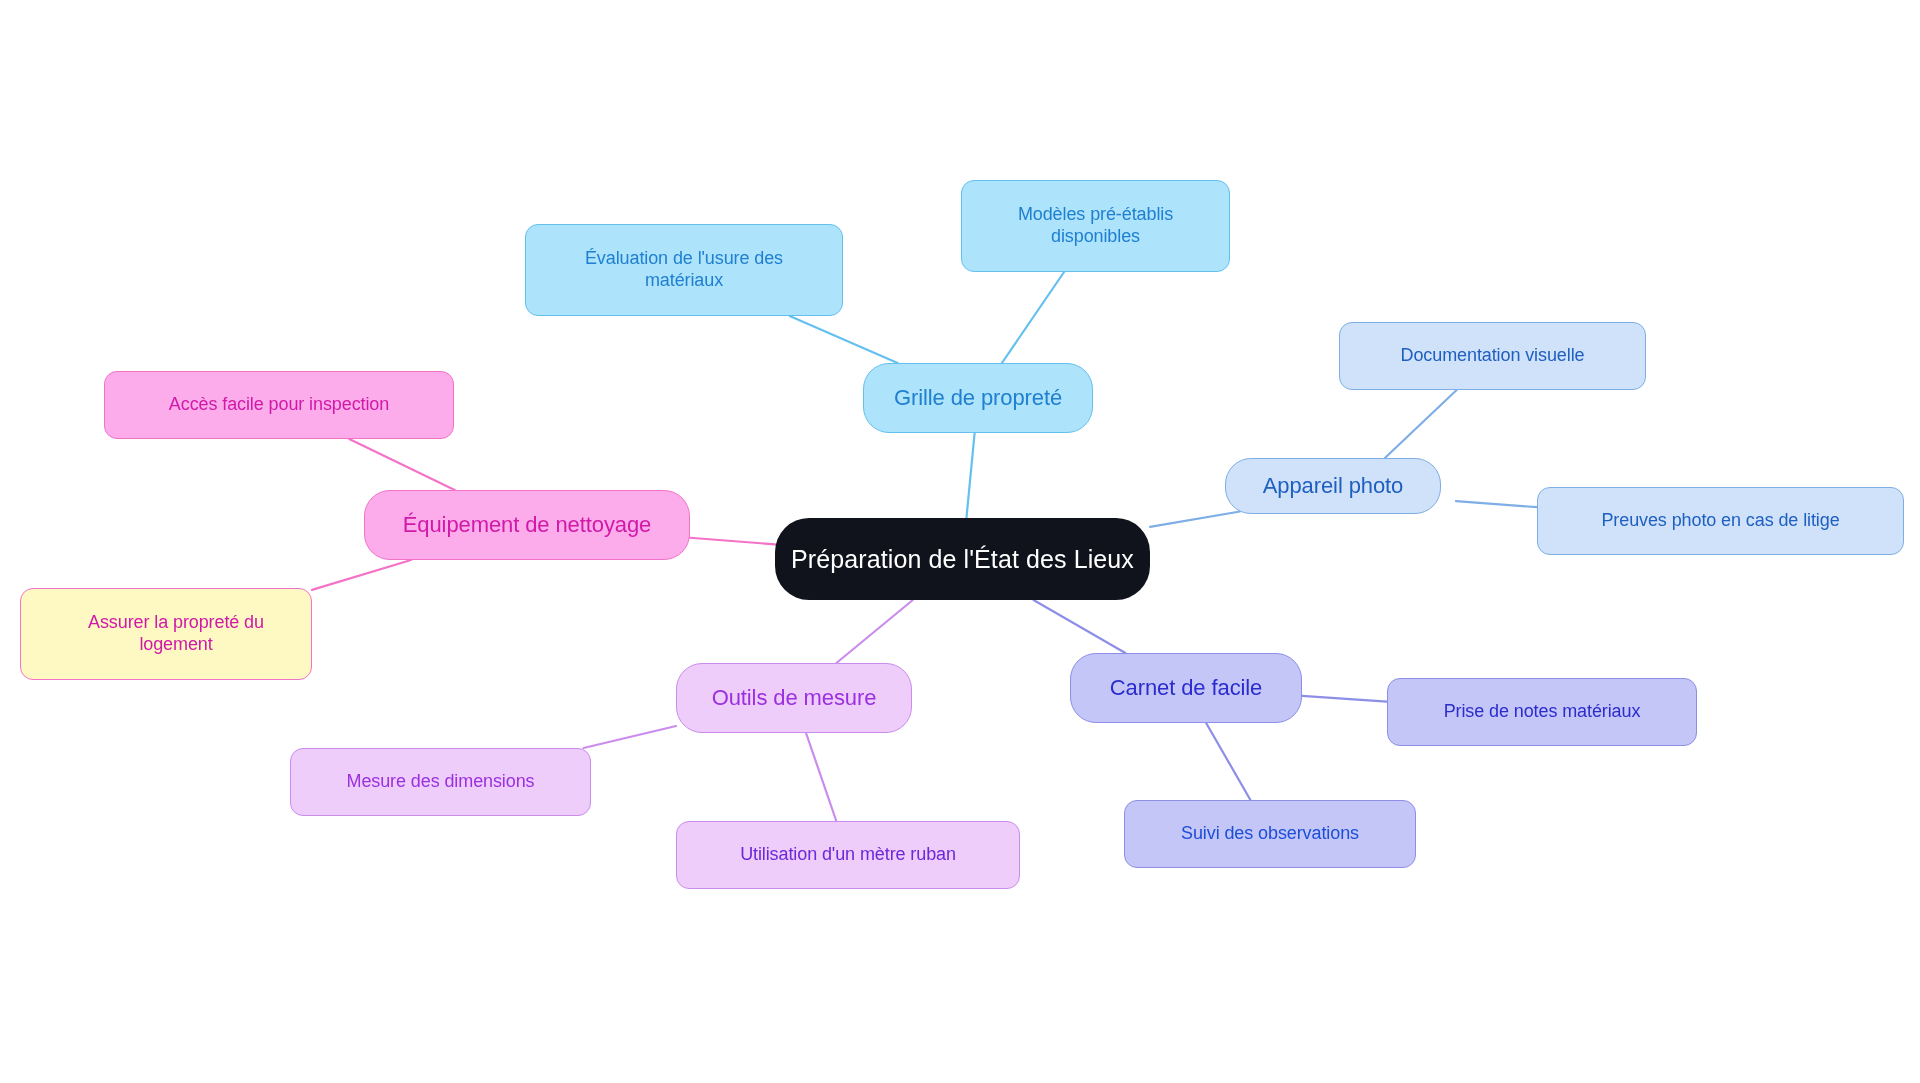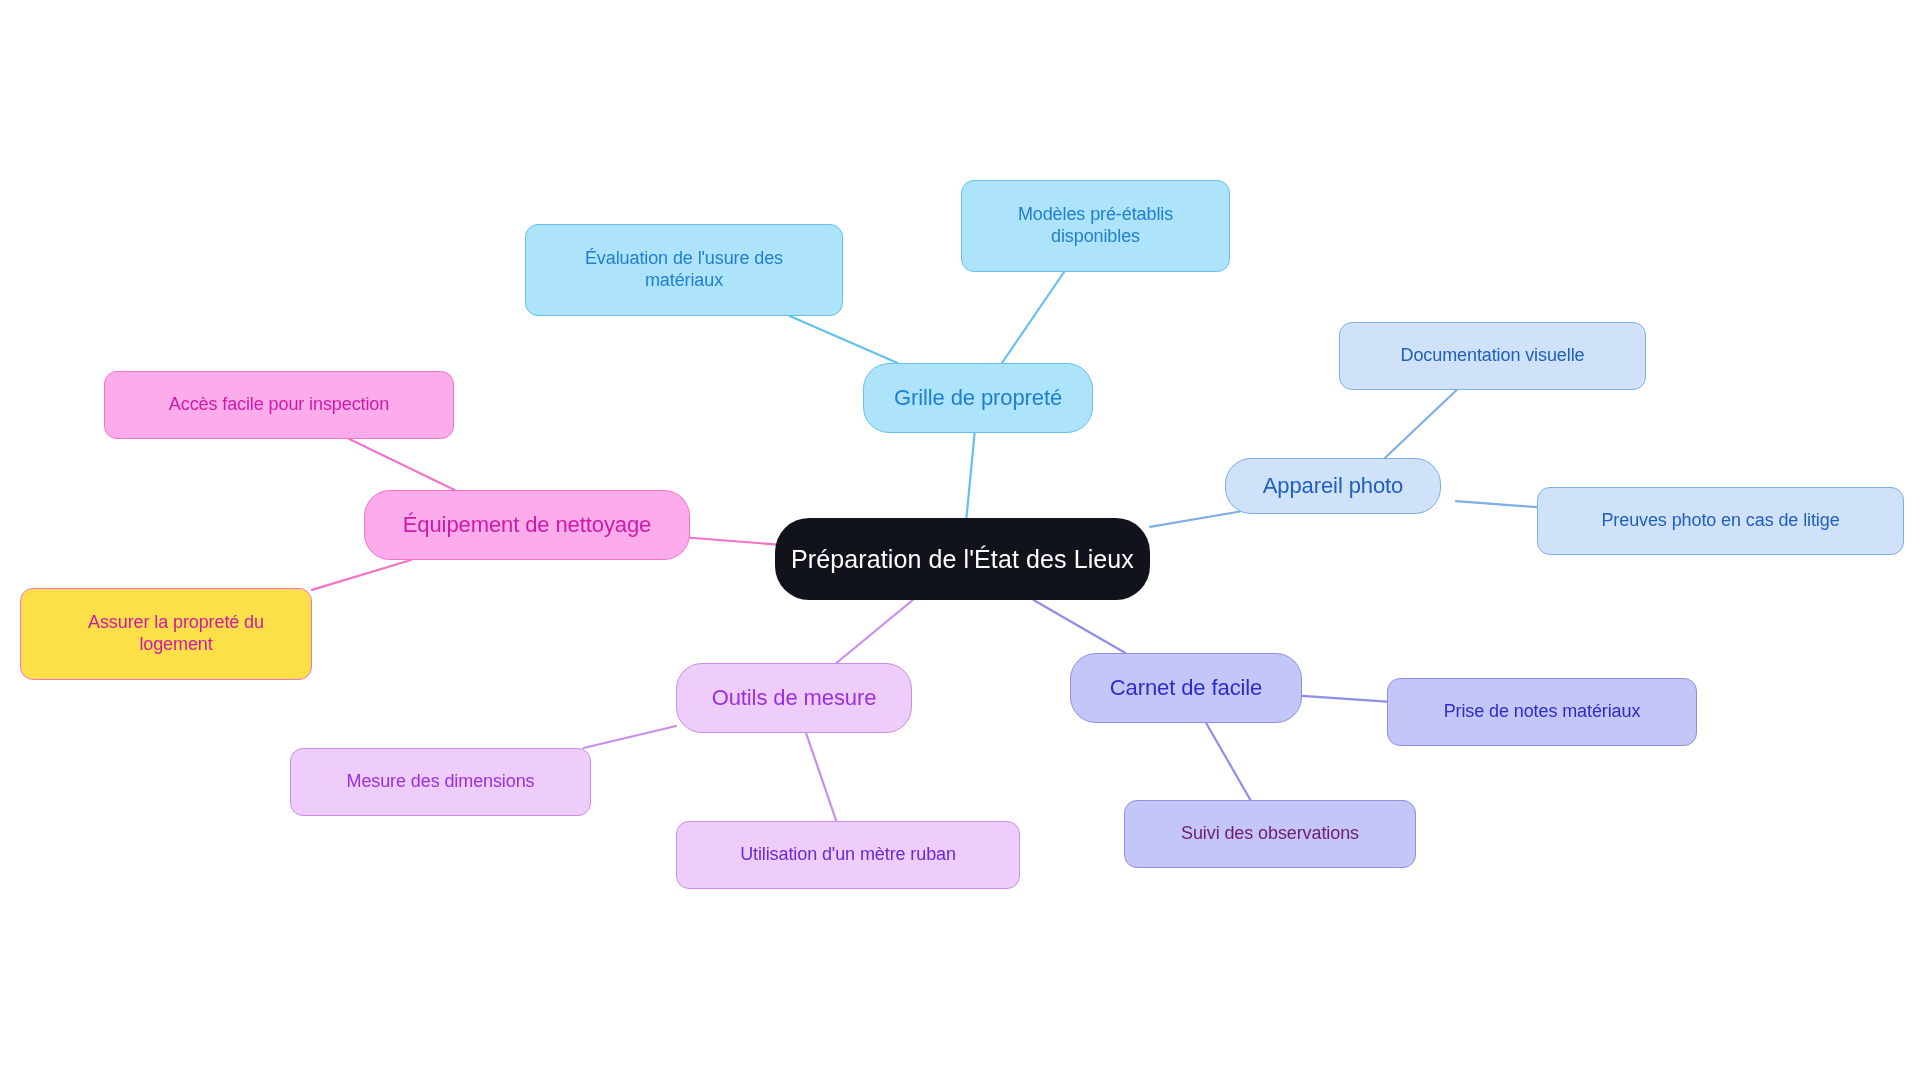--- a/index.html
+++ b/index.html
@@ -84,22 +84,22 @@
       <div class="node lvl1" style="left: 863px; top: 363px; width: 230px; height: 70px; background: rgb(173, 227, 251); color: rgb(31, 127, 208); border-color: rgb(99, 192, 239);"><span>Grille de propreté</span></div>
       <div class="node lvl2" style="left: 525px; top: 224px; width: 318px; height: 92px; background: rgb(173, 227, 251); color: rgb(31, 127, 208); border-color: rgb(99, 192, 239);"><span>Évaluation de l'usure des
 matériaux</span></div>
       <div class="node lvl2" style="left: 961px; top: 180px; width: 269px; height: 92px; background: rgb(173, 227, 251); color: rgb(31, 127, 208); border-color: rgb(99, 192, 239);"><span>Modèles pré-établis
 disponibles</span></div>
       <div class="node lvl1" style="left: 1193px; top: 458px; width: 216px; height: 56px; background: rgb(207, 226, 250); color: rgb(31, 95, 192); border-color: rgb(126, 174, 230); margin-left: 32px;"><span>Appareil photo</span></div>
       <div class="node lvl2" style="left: 1339px; top: 322px; width: 307px; height: 68px; background: rgb(207, 226, 250); color: rgb(31, 95, 192); border-color: rgb(126, 174, 230);"><span>Documentation visuelle</span></div>
       <div class="node lvl2" style="left: 1537px; top: 487px; width: 367px; height: 68px; background: rgb(207, 226, 250); color: rgb(31, 95, 192); border-color: rgb(126, 174, 230);"><span>Preuves photo en cas de litige</span></div>
       <div class="node lvl1" style="left: 1070px; top: 653px; width: 232px; height: 70px; background: rgb(196, 198, 248); color: rgb(44, 44, 205); border-color: rgb(141, 142, 232);"><span>Carnet de facile</span></div>
       <div class="node lvl2" style="left: 1387px; top: 678px; width: 310px; height: 68px; background: rgb(196, 198, 248); color: rgb(44, 44, 205); border-color: rgb(141, 142, 232);"><span>Prise de notes matériaux</span></div>
-      <div class="node lvl2" style="left: 1124px; top: 800px; width: 292px; height: 68px; background: rgb(196, 198, 248); color: #701a75; border-color: rgb(141, 142, 232);"><span>Suivi des observations</span></div>
+      <div class="node lvl2" style="left: 1124px; top: 800px; width: 292px; height: 68px; background: rgb(196, 198, 248); color: #1d4ed8; border-color: rgb(141, 142, 232);"><span>Suivi des observations</span></div>
       <div class="node lvl1" style="left: 676px; top: 663px; width: 236px; height: 70px; background: rgb(238, 205, 250); color: rgb(155, 48, 224); border-color: rgb(203, 140, 237);"><span>Outils de mesure</span></div>
       <div class="node lvl2" style="left: 290px; top: 748px; width: 301px; height: 68px; background: rgb(238, 205, 250); color: rgb(155, 48, 224); border-color: rgb(203, 140, 237);"><span>Mesure des dimensions</span></div>
       <div class="node lvl2" style="left: 676px; top: 821px; width: 344px; height: 68px; background: rgb(238, 205, 250); color: #6d28d9; border-color: rgb(203, 140, 237);"><span>Utilisation d'un mètre ruban</span></div>
       <div class="node lvl1" style="left: 364px; top: 490px; width: 326px; height: 70px; background: rgb(252, 172, 235); color: rgb(209, 25, 168); border-color: rgb(244, 114, 199);"><span>Équipement de nettoyage</span></div>
       <div class="node lvl2" style="left: 104px; top: 371px; width: 350px; height: 68px; background: rgb(252, 172, 235); color: rgb(209, 25, 168); border-color: rgb(244, 114, 199);"><span>Accès facile pour inspection</span></div>
-      <div class="node lvl2" style="left: 20px; top: 588px; width: 292px; height: 92px; background: #fde047; color: rgb(209, 25, 168); border-color: rgb(244, 114, 199); padding-left: 34px;"><span>Assurer la propreté du
+      <div class="node lvl2" style="left: 20px; top: 588px; width: 292px; height: 92px; background: #fef9c3; color: rgb(209, 25, 168); border-color: rgb(244, 114, 199); padding-left: 34px;"><span>Assurer la propreté du
 logement</span></div>
     </div>
 </div>
 
 </body></html>

